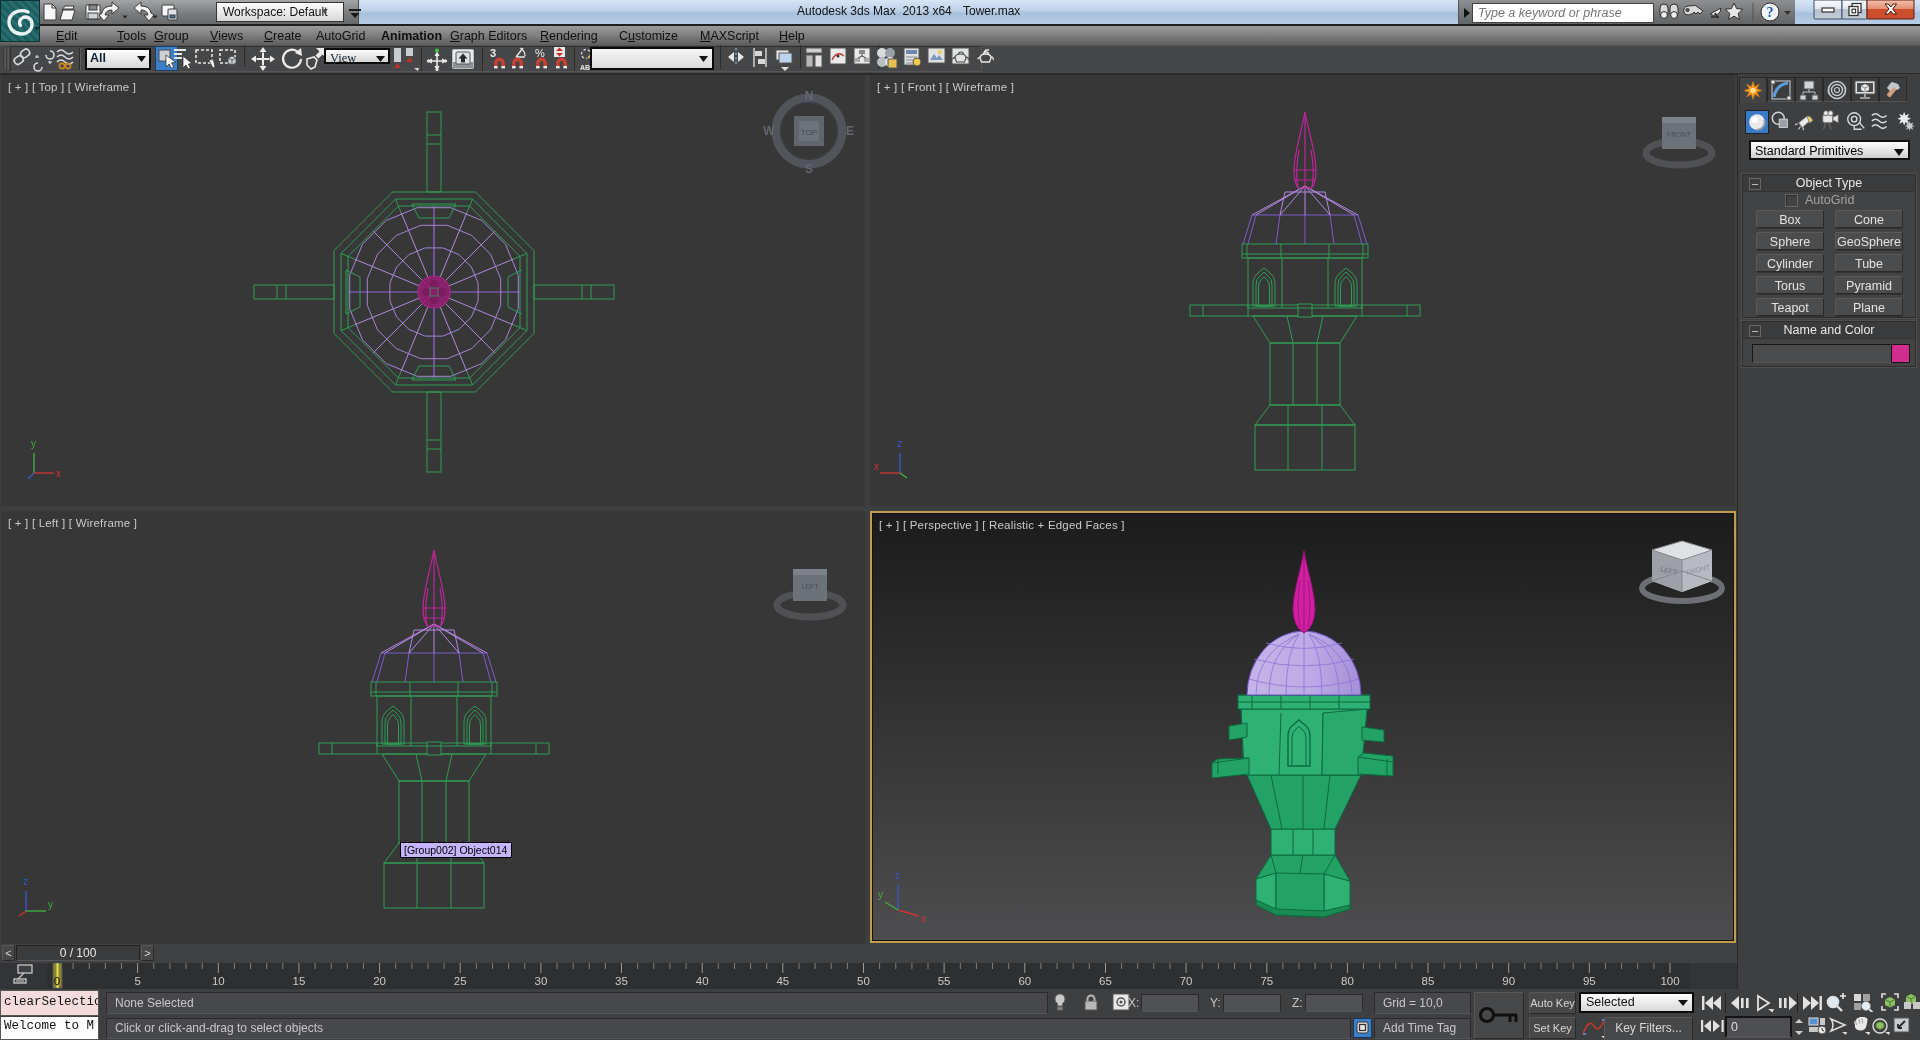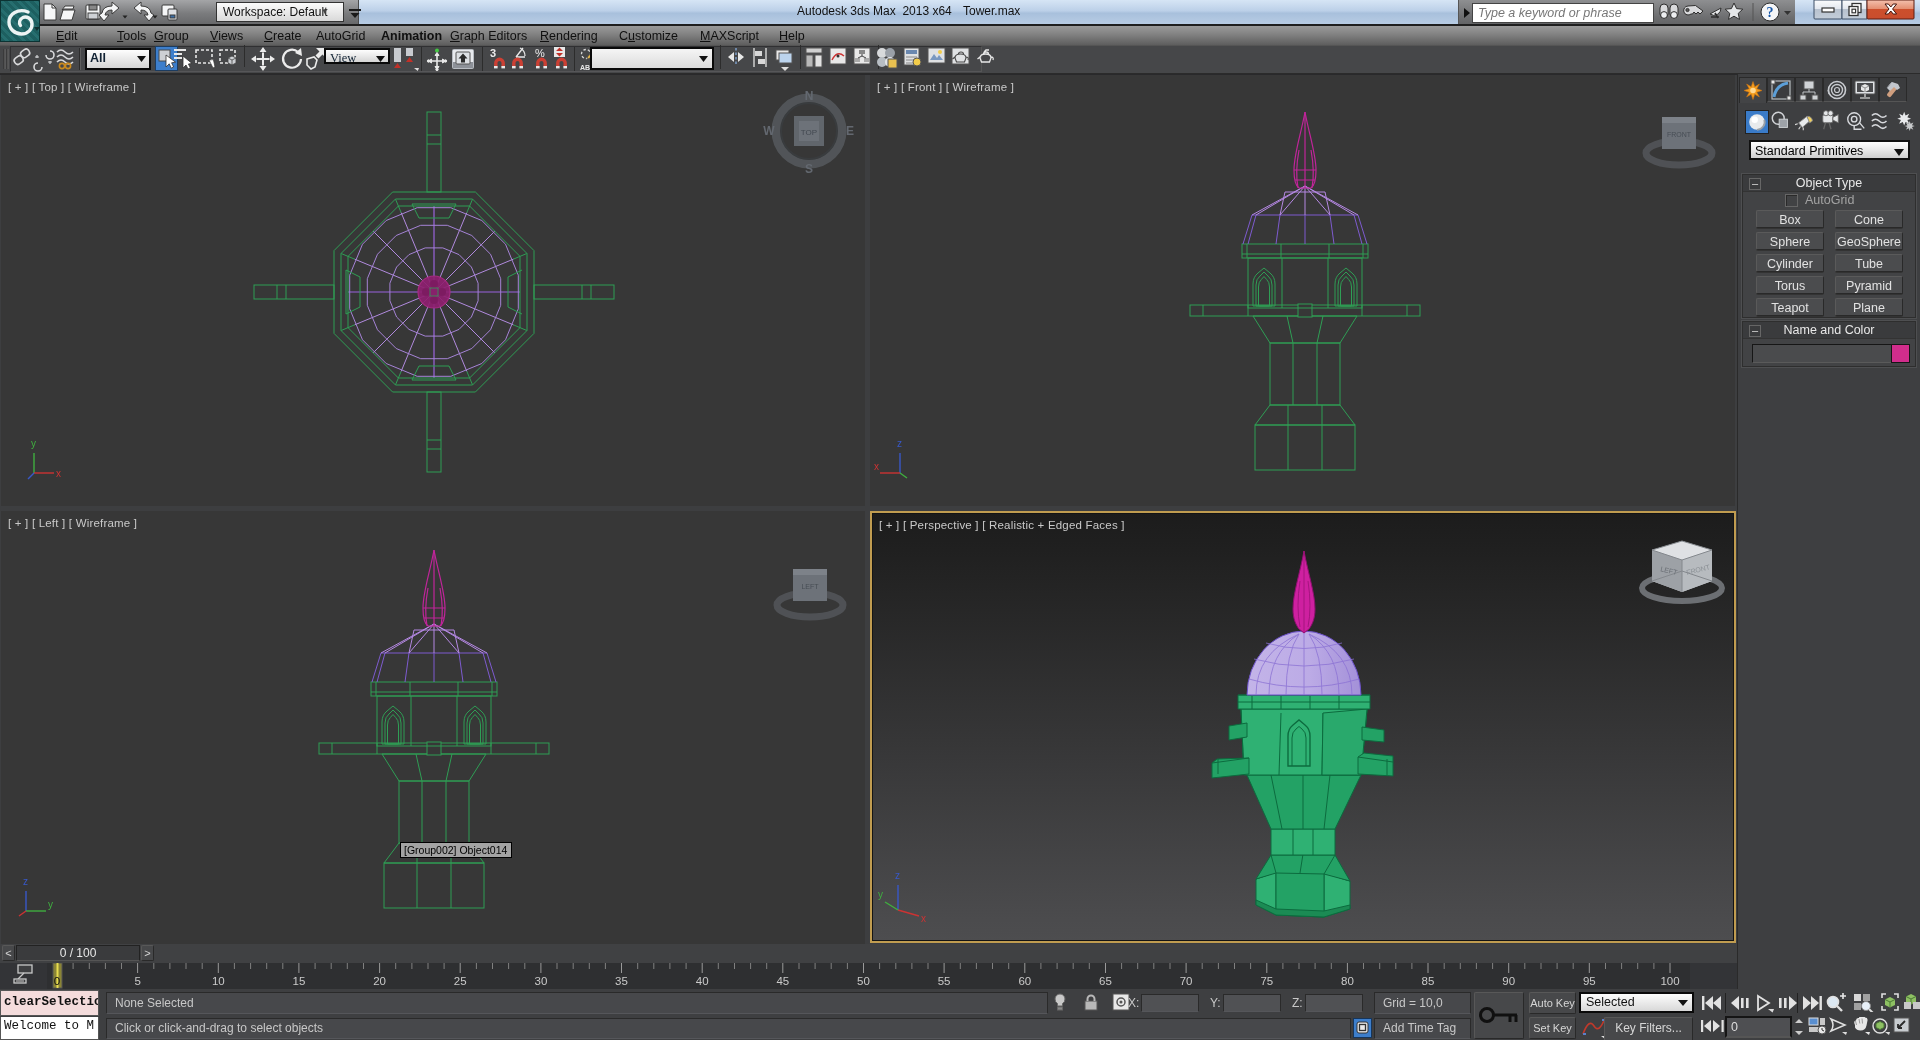--- a/index.html
+++ b/index.html
@@ -535,21 +535,21 @@
       <g font-size="10" stroke-width="1.4">
 <path d="M25 400 v-20" stroke="#3858c8"></path>
         <path d="M25 400 h20" stroke="#3fae3f"></path>
 <path d="M25 400 l-7 5" stroke="#c33"></path>
 <text x="22" y="374" fill="#3858c8" stroke="none">z</text>
         <text x="47" y="397" fill="#3fae3f" stroke="none">y</text>
       </g>
     </svg>
     <div class="vplabel">[ + ] [ Left ] [ Wireframe ]</div>
     <div class="abs" style="left:399px;top:331px;width:112px;height:16px;
-background:#a3a3a3;border:1px solid #000;font-size:10.5px;color:#000;
+background:#c4b5fd;border:1px solid #000;font-size:10.5px;color:#000;
 padding:1px 0 0 3px;">[Group002] Object014</div>
   </div><div class="vp abs" id="vp-persp" style="left:870px;top:511px;width:866px;height:432px;">
     <svg class="abs" style="left:0;top:0;" width="862" height="428" viewBox="0 0 862 428">
       <path d="M384 366 L384 392 L404 402 L452 404 L478 396 L478 368 L452 360 L404 359 Z" fill="#2fb173" stroke="#0c6b3e"></path>
       <path d="M384 366 L404 359 L452 360 L478 368 M404 359 L404 402 M452 360 L452 404" fill="none" stroke="#0c6b3e"></path>
       <path d="M404 402 L404 359 L452 360 L452 404 Z" fill="#23a265" stroke="#0c6b3e"></path>
       <path d="M384 392 L404 402 L452 404 L478 396 L478 392 L452 398 L404 396 L384 387 Z" fill="#1b8b54" stroke="#0c6b3e"></path>
       <path d="M399 342 L384 366 L404 360 L452 361 L478 368 L463 342 Z" fill="#23a265" stroke="#0c6b3e"></path>
       <path d="M399 342 L404 360 M463 342 L452 361 M431 341 L428 360" fill="none" stroke="#0c6b3e"></path>
       <path d="M399 316 h64 v26 h-64 Z" fill="#2fb173" stroke="#0c6b3e"></path>
@@ -856,21 +856,21 @@
       <rect x="56.5" y="0" width="2" height="25" fill="#e8dc50"></rect>
       <text x="57" y="22" font-size="11.5" fill="#101010" text-anchor="middle">0</text>
       <g transform="translate(14,2)" fill="none" stroke="#c8c8c8" stroke-width="1.3">
         <rect x="4" y="0" width="14" height="8" fill="#3e3f41"></rect>
         <path d="M4 14 l6 -6"></path>
         <rect x="0" y="14" width="12" height="4" fill="#3e3f41"></rect>
         <path d="M2 16 h8" stroke-width="1"></path>
       </g>
     </svg>
   </div><div id="statusbar" class="abs"></div><div class="abs mono" style="left:0px;top:990px;width:99px;height:26px;background:#f4dcdc;
-border:1px solid #555;font-size:12.5px;color:#111;padding:4px 0 0 3px;white-space:nowrap;overflow:hidden;font-weight:bold;">clearSelectio</div><div class="abs mono" style="left:0px;top:1017px;width:99px;height:23px;background:#ffffff;
+border:1px solid #555;font-size:12.5px;color:#111;padding:4px 0 0 3px;white-space:nowrap;overflow:hidden;">clearSelectio</div><div class="abs mono" style="left:0px;top:1017px;width:99px;height:23px;background:#ffffff;
 border:1px solid #555;border-top:none;font-size:12.5px;color:#111;padding:2px 0 0 3px;white-space:nowrap;overflow:hidden;">Welcome to M</div><div class="sunken" style="left:106px;top:992px;width:942px;height:22px;padding:3px 0 0 8px;">None Selected</div><div class="sunken" style="left:106px;top:1018px;width:1245px;height:21px;padding:2px 0 0 8px;">Click or click-and-drag to select objects</div><svg class="abs" style="left:1053px;top:992px;" width="90" height="22" viewBox="0 0 90 22">
 <g fill="#d8d8d8" stroke="#666">
       <path d="M7 2 a5 5 0 0 1 5 5 q0 3 -2.5 4.5 l0 2.5 -5 0 0 -2.5 Q2 10 2 7 a5 5 0 0 1 5 -5 Z" fill="#c8c8c8"></path>
 <rect x="4.5" y="15" width="5" height="3" fill="#888"></rect>
     </g>
 <g transform="translate(32,2)">
       <rect x="0" y="7" width="12" height="9" fill="#b8b8b8" stroke="#555"></rect>
 <path d="M2.5 7 v-2 a3.5 3.5 0 0 1 7 0 v2" fill="none" stroke="#b8b8b8" stroke-width="2"></path>
     </g>
 <g transform="translate(60,2)">

